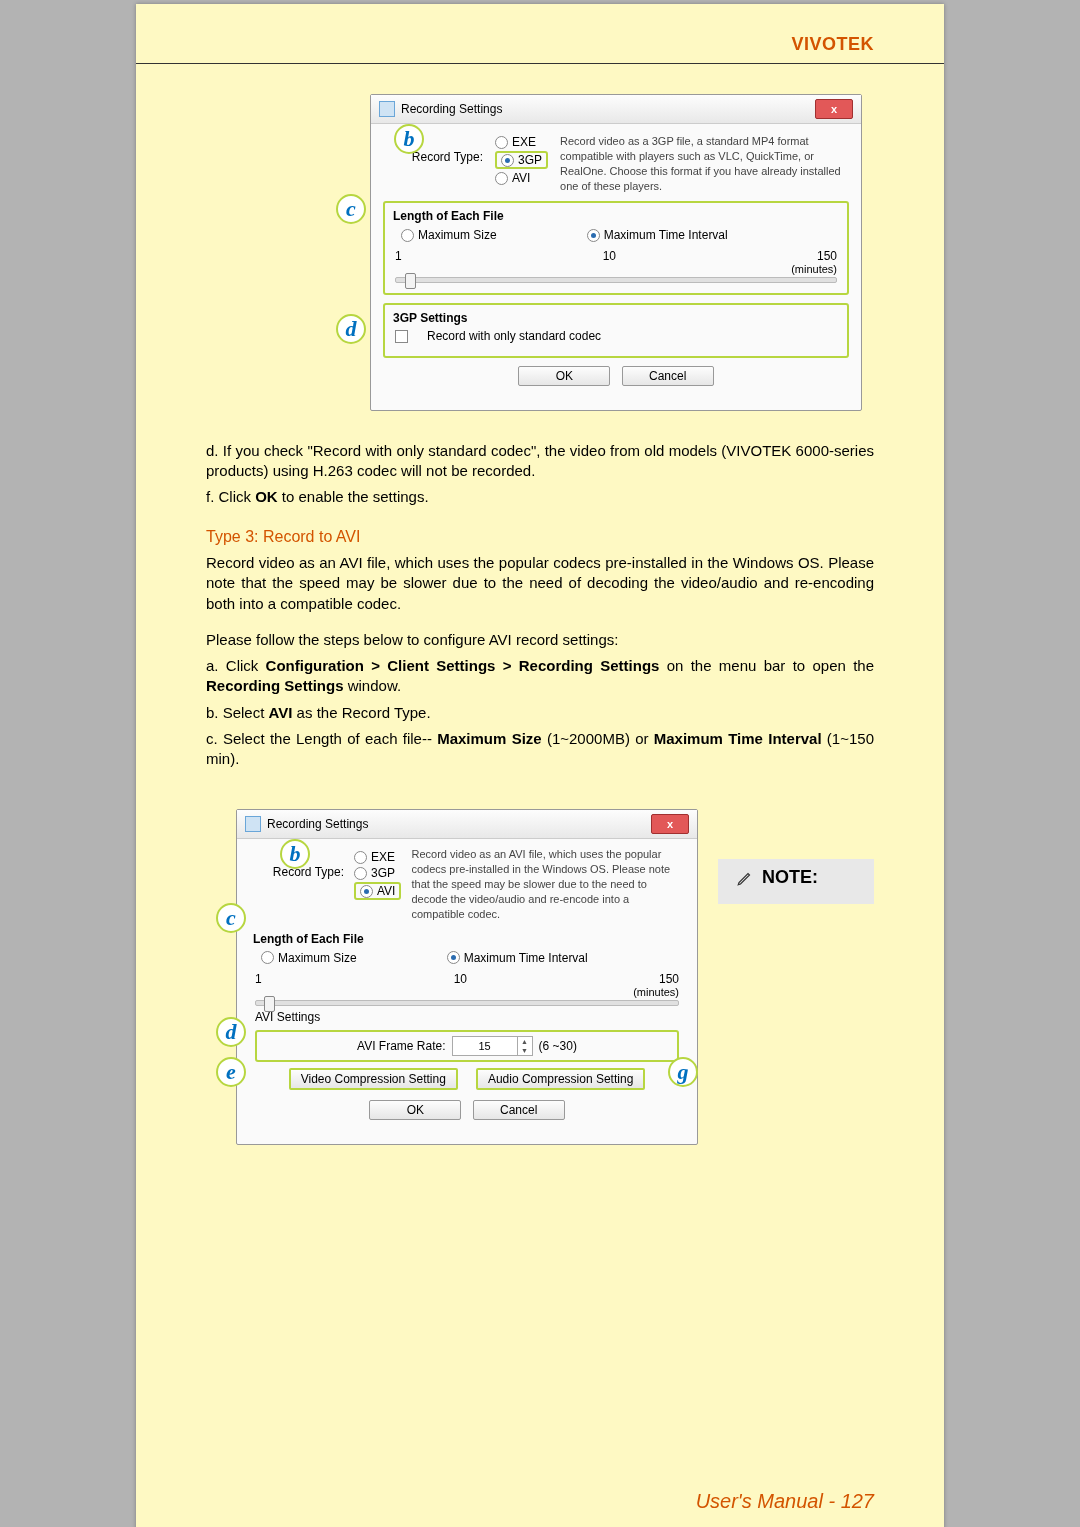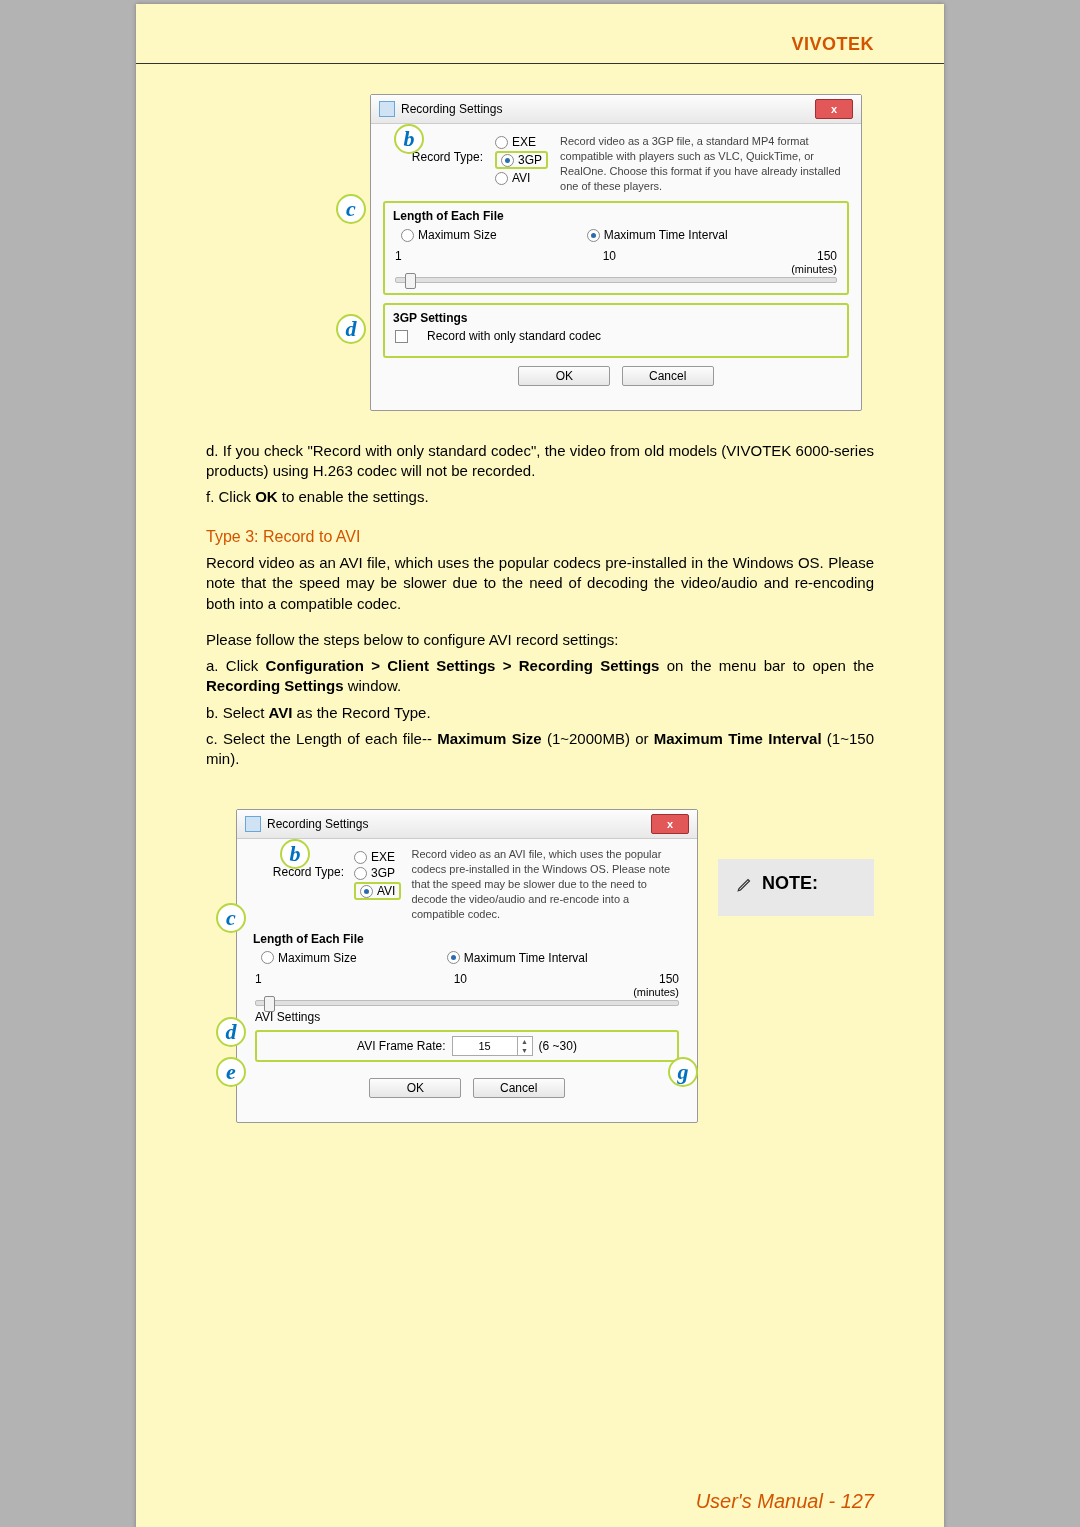--- a/index.html
+++ b/index.html
@@ -26,21 +26,21 @@
 .slider .unit{text-align:right;font-size:11px;}
 .slider .track{height:4px;background:#e0e0e0;border:1px solid #bbb;border-radius:2px;margin-top:2px;position:relative;}
 .slider .thumb{position:absolute;top:-5px;left:2%;width:9px;height:14px;background:#f3f3f3;border:1px solid #888;border-radius:2px;}
 .btnbar{text-align:center;padding:8px 0 12px;}
 .btn{display:inline-block;min-width:70px;padding:2px 10px;border:1px solid #999;background:linear-gradient(#fdfdfd,#e6e6e6);font-size:12px;text-align:center;border-radius:2px;margin:0 4px;}
 .desc{font-size:11px;line-height:1.35;}
 .callout{position:absolute;width:26px;height:26px;border:2px solid #b7d640;border-radius:50%;color:#0070c0;font-family:"Times New Roman",serif;font-style:italic;font-weight:bold;font-size:22px;display:flex;align-items:center;justify-content:center;background:#fff;line-height:1;}
 .body-text{font-size:15px;text-align:justify;line-height:1.35;}
 .body-text p{margin:6px 0;}
 .accent{color:#d35400;font-size:16px;margin:18px 0 4px;}
-.note{background:#e8e8e8;padding:14px 18px;font-size:14px;}
+.note{background:#e8e8e8;padding:8px 18px;font-size:14px;}
 .note .ntitle{display:flex;align-items:center;gap:8px;margin-bottom:8px;}
 .note .ntitle b{font-size:18px;}
 .penicon{width:18px;height:18px;}
 .note .ntext{color:#d35400;font-style:italic;text-align:justify;line-height:1.35;}
 .footer{position:absolute;bottom:18px;right:70px;color:#d35400;font-style:italic;font-size:20px;}
 .figrow{display:flex;align-items:flex-start;gap:12px;}
 .figrow .left{position:relative;flex:0 0 500px;}
 .figrow .right{flex:1;padding-top:60px;}
 .spinner{display:inline-flex;align-items:center;border:1px solid #aaa;background:#fff;height:18px;}
 .spinner .val{width:64px;text-align:center;font-size:11px;}
@@ -206,20 +206,24 @@
                 <span>AVI Frame Rate:</span>
                 <span class="spinner">
                   <span class="val">15</span>
                   <span class="arrows">
                       <div>▲</div>
                       <div>▼</div>
                     </span>
                 </span>
                 <span>(6 ~30)</span>
               </div>
+              <div style="display:flex;gap:10px;justify-content:center;">
+                <span class="btn" style="border:2px solid #b7d640;">Video Compression Setting</span>
+                <span class="btn" style="border:2px solid #b7d640;">Audio Compression Setting</span>
+              </div>
             </div>
 
             <div class="btnbar">
               <span class="btn">OK</span>
               <span class="btn">Cancel</span>
             </div>
           </div>
         </div>
         <div class="callout" style="top:40px;left:74px;">b</div>
         <div class="callout" style="top:104px;left:10px;">c</div>

